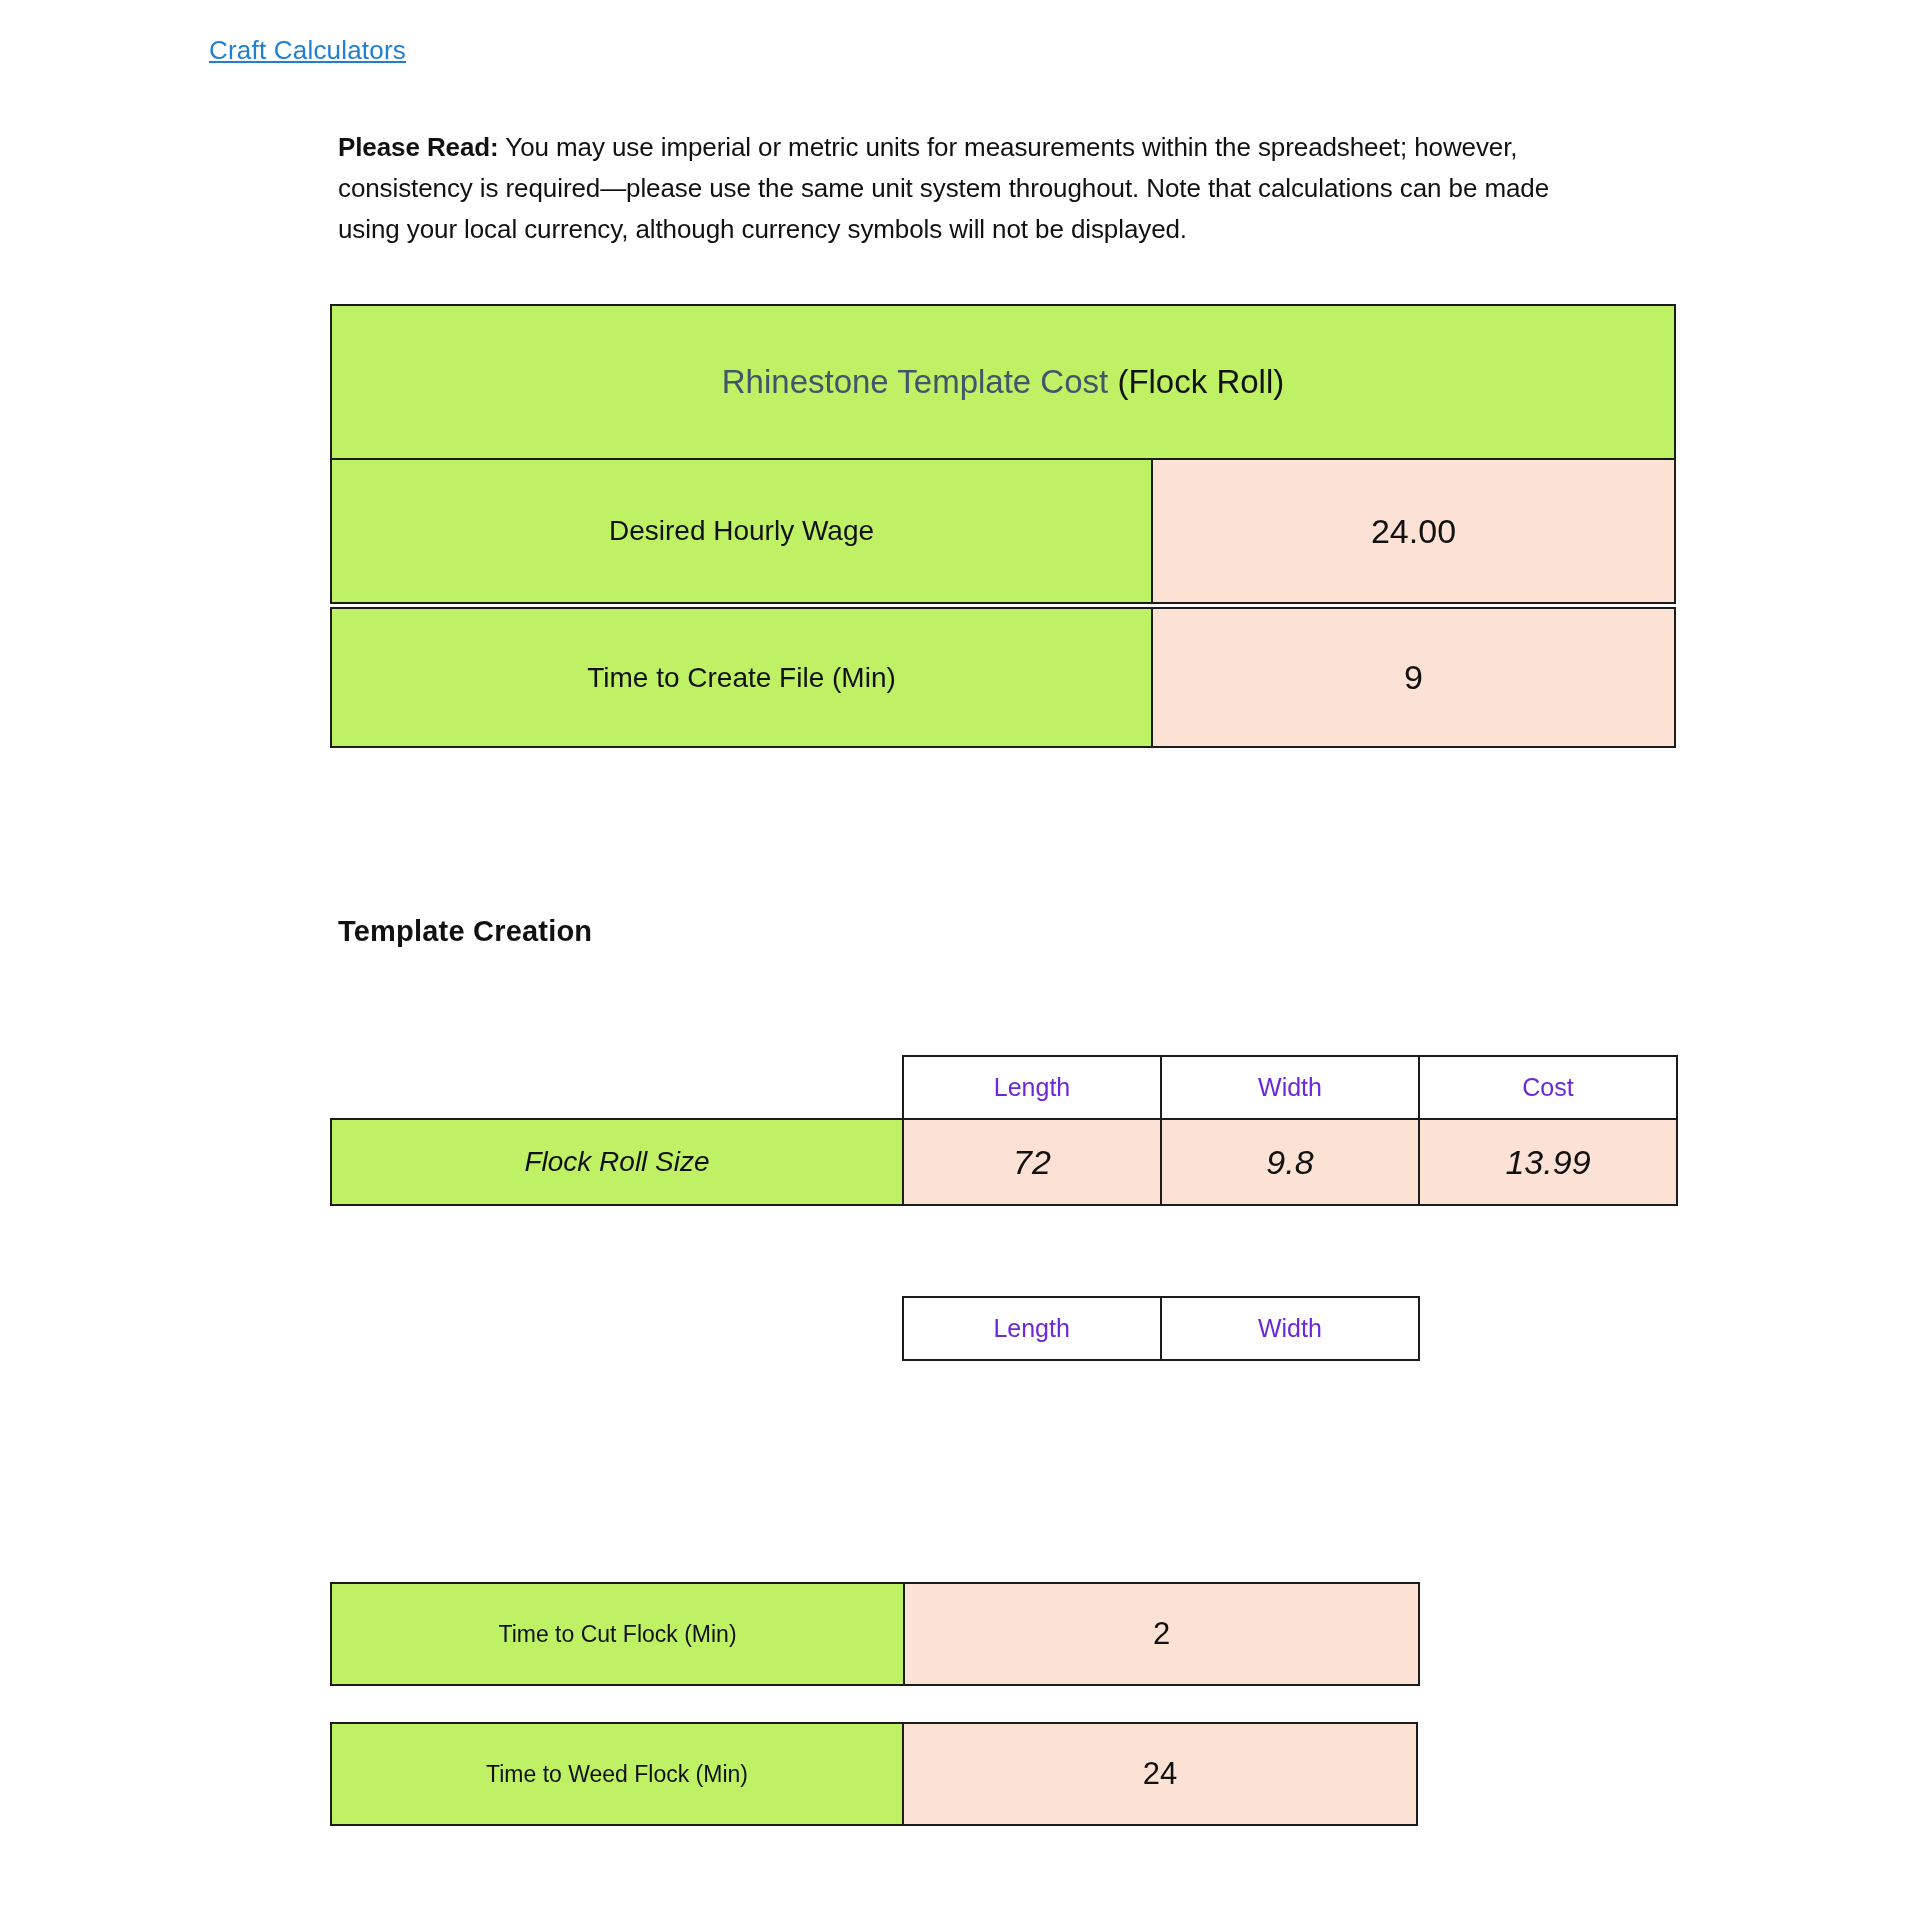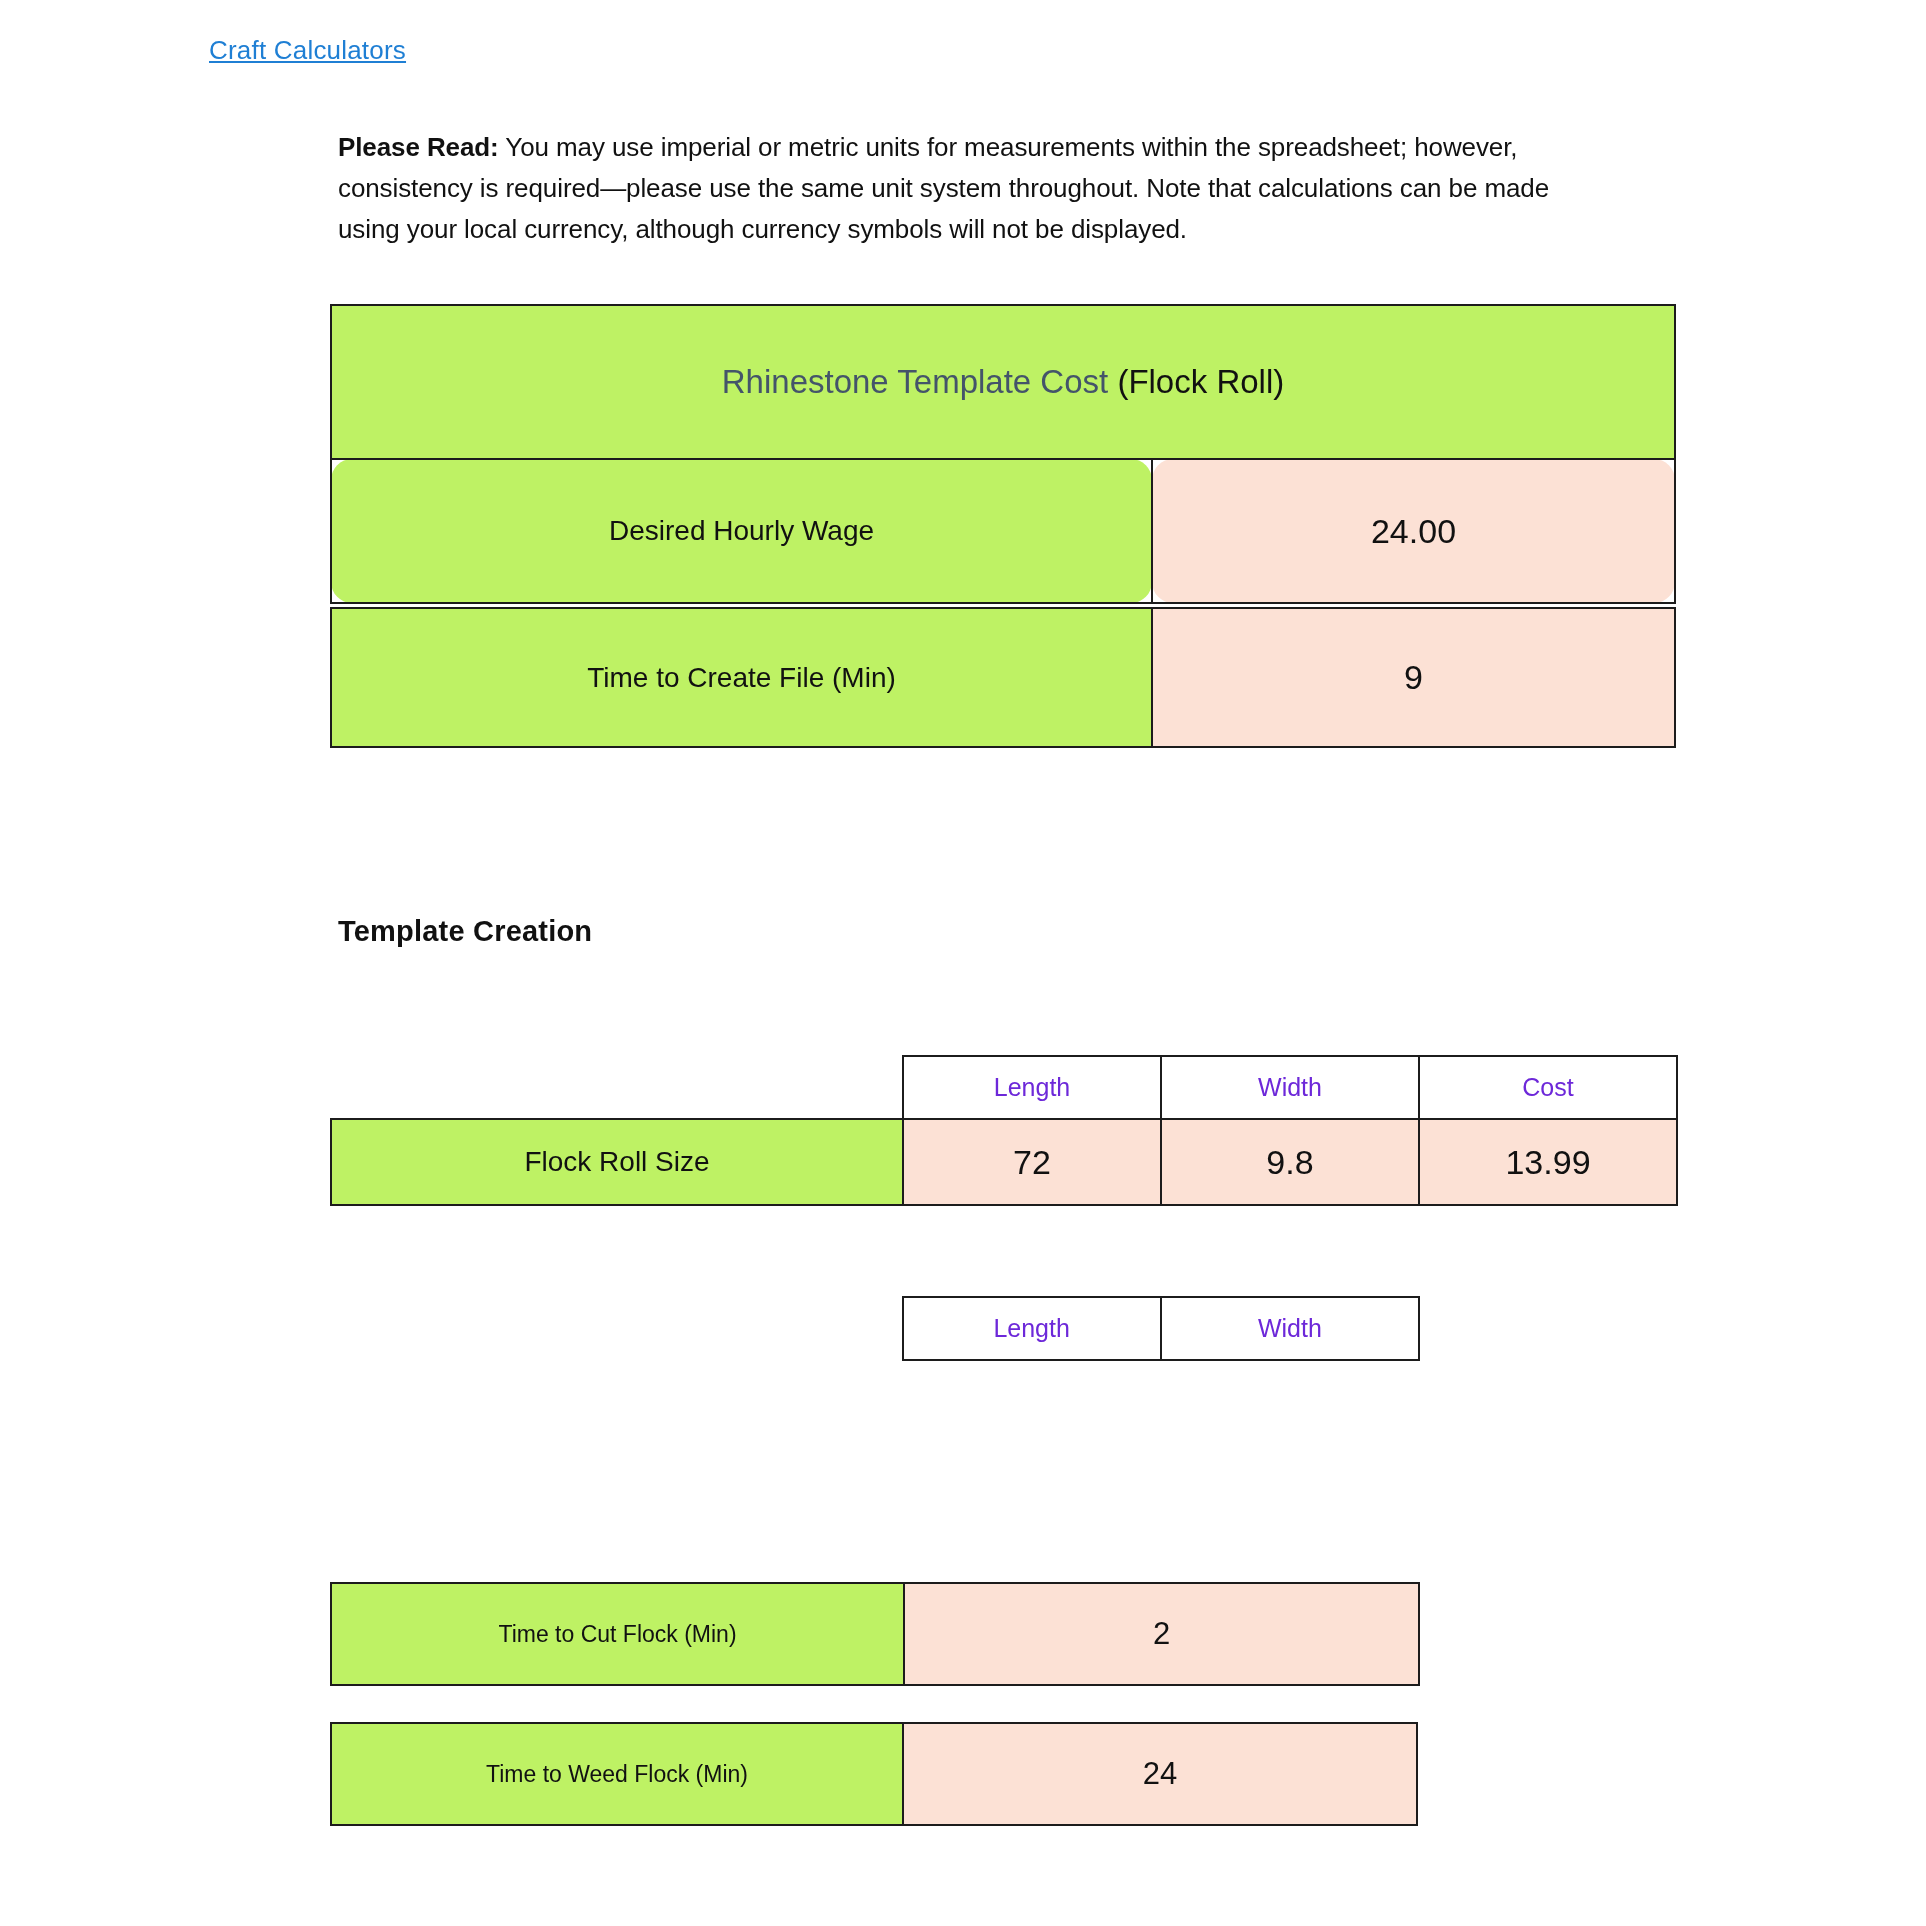--- a/index.html
+++ b/index.html
@@ -103,32 +103,32 @@
     font-weight: 700;
     color: #111111;
     letter-spacing: 0.2px;
   }
 
   
   #table-rhinestone { left: 330px; top: 304px; width: 1346px; }
   #table-rhinestone .c1 { width: 821px; }
   #table-rhinestone .c2 { width: 523px; }
   #table-rhinestone .row-title td { height: 118px; }
-  #table-rhinestone .row-wage td { height: 142px; border-radius: 21px; }
+  #table-rhinestone .row-wage td { height: 142px; }
 
   #table-createfile { left: 330px; top: 607px; width: 1346px; }
   #table-createfile .c1 { width: 821px; }
   #table-createfile .c2 { width: 523px; }
   #table-createfile td { height: 137px; }
 
   #table-flockroll { left: 330px; top: 1055px; width: 1346px; }
   #table-flockroll .c1 { width: 572px; }
   #table-flockroll .c2, #table-flockroll .c3, #table-flockroll .c4 { width: 258px; }
   #table-flockroll .row-head td { height: 61px; }
-  #table-flockroll .row-data td { height: 84px; }
+  #table-flockroll .row-data td { height: 84px; font-style: italic; }
 
   #table-flocksize { left: 330px; top: 1296px; width: 1090px; }
   #table-flocksize .c1 { width: 572px; }
   #table-flocksize .c2, #table-flocksize .c3 { width: 258px; }
   #table-flocksize .row-head td { height: 61px; }
   #table-flocksize .row-data td { height: 146px; }
 
   #table-cutflock { left: 330px; top: 1582px; width: 1090px; }
   #table-cutflock .c1 { width: 572px; }
   #table-cutflock .c2 { width: 514px; }

